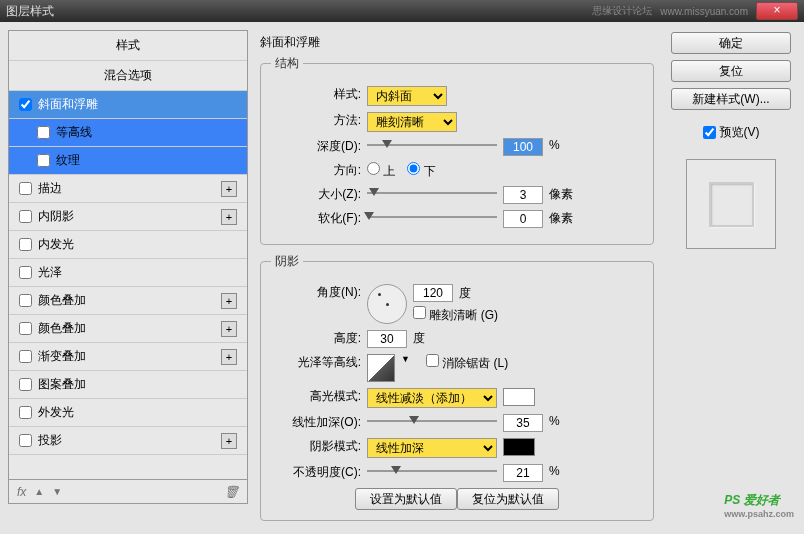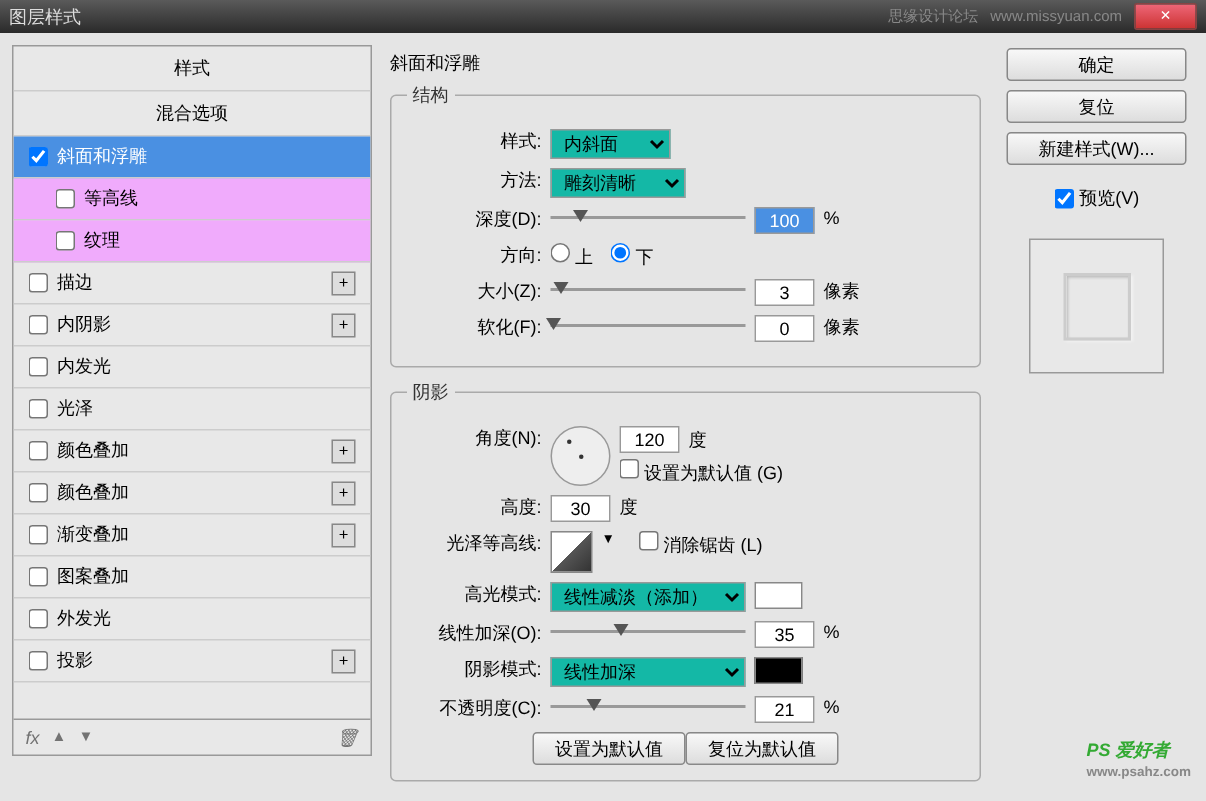--- a/index.html
+++ b/index.html
@@ -7,33 +7,33 @@
 .titlebar { height: 22px; background: linear-gradient(#5a5a5a, #2a2a2a); color: #ddd; display: flex; align-items: center; padding: 0 6px; justify-content: space-between; }
 .title-right { display: flex; align-items: center; gap: 8px; }
 .close-btn { width: 42px; height: 18px; background: linear-gradient(#e67, #c33); border: 1px solid #844; border-radius: 2px; color: white; text-align: center; line-height: 14px; font-size: 11px; }
 .watermark { color: #888; font-size: 10px; }
 .main { display: flex; height: 490px; padding: 8px; gap: 8px; }
 .left-panel { width: 240px; background: #e8e8e8; border: 1px solid #999; display: flex; flex-direction: column; }
 .style-list { flex: 1; overflow: auto; }
 .style-header { padding: 6px 10px; border-bottom: 1px solid #ccc; text-align: center; }
 .style-row { padding: 5px 10px; border-bottom: 1px solid #ccc; display: flex; align-items: center; gap: 6px; justify-content: space-between; }
 .style-row.selected { background: #4a90e2; color: white; }
-.style-row.sub { padding-left: 28px; background: #f0abfc; }
+.style-row.sub { padding-left: 28px; background: #3b82f6; }
 .style-row input[type=checkbox] { width: 13px; height: 13px; }
 .plus-btn { width: 16px; height: 16px; border: 1px solid #888; background: #ddd; text-align: center; line-height: 14px; font-size: 11px; }
 .left-footer { height: 24px; border-top: 1px solid #999; display: flex; align-items: center; padding: 0 8px; gap: 8px; color: #737373; }
 .left-footer span { font-style: italic; }
 .arrow-icon { font-size: 10px; }
 .trash-icon { margin-left: auto; }
 .center-panel { flex: 1; padding: 4px; }
 fieldset { border: 1px solid #aaa; border-radius: 4px; padding: 8px 10px 10px; margin-bottom: 8px; }
 legend { padding: 0 4px; color: #333; }
 .form-row { display: flex; margin: 6px 0; gap: 6px; }
 .form-label { width: 90px; text-align: right; }
-select { height: 20px; border: 1px solid #999; background: #14b8a6; padding: 0 4px; }
+select { height: 20px; border: 1px solid #999; background: #fde047; padding: 0 4px; }
 input[type=text] { height: 18px; border: 1px solid #999; background: white; text-align: center; width: 40px; }
 input[type=text].selected-blue { background: #4a90e2; color: white; }
 .slider { width: 130px; height: 14px; position: relative; }
 .slider-track { position: absolute; top: 6px; left: 0; right: 0; height: 2px; background: #999; }
 .slider-thumb { position: absolute; top: 2px; width: 0; height: 0; border-left: 5px solid transparent; border-right: 5px solid transparent; border-top: 8px solid #555; }
 .radio-group { display: flex; gap: 12px; align-items: center; }
 .angle-widget { width: 40px; height: 40px; border: 1px solid #999; border-radius: 50%; background: #eee; position: relative; }
 .angle-dot { position: absolute; width: 3px; height: 3px; background: #333; border-radius: 50%; }
 .gloss-swatch { width: 28px; height: 28px; border: 1px solid #888; background: linear-gradient(135deg, #fff 0%, #fff 50%, #555 50%, #333 100%); }
 .color-swatch { width: 32px; height: 18px; border: 1px solid #888; display: inline-block; }
@@ -215,21 +215,21 @@
         <span class="form-label">角度(N):</span>
         <div class="angle-widget">
           <div class="angle-dot" style="top:8px; left:10px;"></div>
           <div class="angle-dot" style="top:18px; left:18px;"></div>
         </div>
         <div>
           <div style="display:flex;gap:6px;align-items:center;margin-bottom:4px;">
             <input type="text" value="120" style="">
             <span>度</span>
           </div>
-          <label><input type="checkbox" style=""> <span>设置为默认值 (G)</span></label>
+          <label><input type="checkbox" style=""> <span>雕刻清晰 (G)</span></label>
         </div>
       </div>
       <div class="form-row">
         <span class="form-label">高度:</span>
         <input type="text" value="30" style="">
         <span>度</span>
       </div>
       <div class="form-row">
         <span class="form-label">光泽等高线:</span>
         <div class="gloss-swatch"></div>

